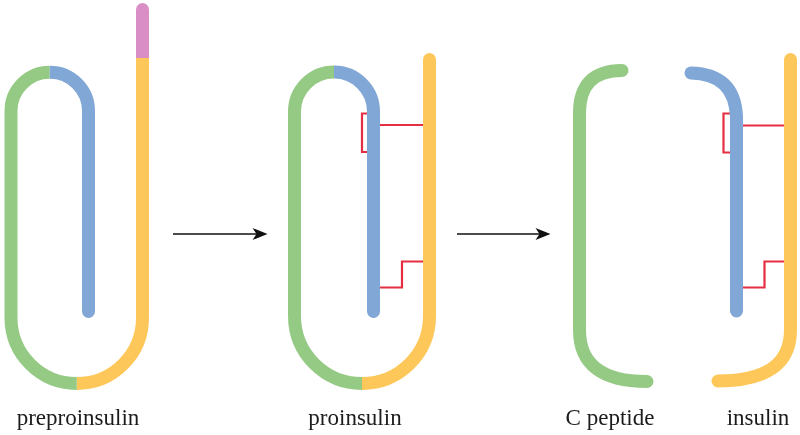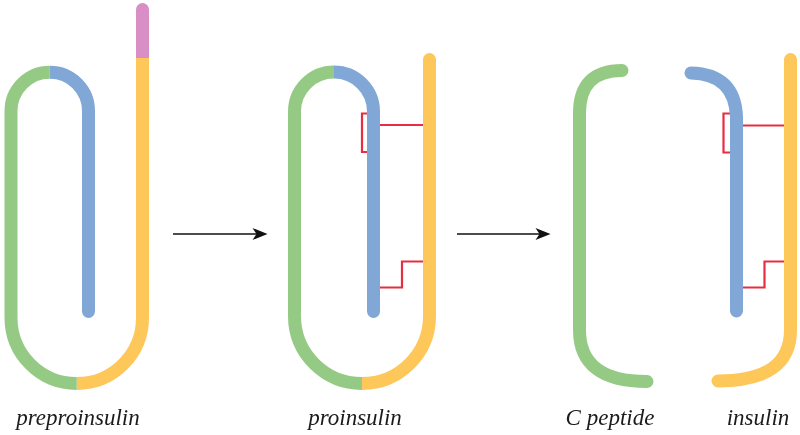--- a/index.html
+++ b/index.html
@@ -6,21 +6,20 @@
     margin: 0;
     padding: 0;
     background: #ffffff;
   }
   .canvas {
     position: relative;
     width: 800px;
     height: 435px;
     background: #ffffff;
     overflow: hidden;
-    font-style: italic;
   }
   svg { display: block; }
   .stage-label {
     font-family: "Liberation Serif", "DejaVu Serif", serif;
     font-size: 23px;
   }
   path.strand {
     fill: none;
     stroke-width: 13;
   }

